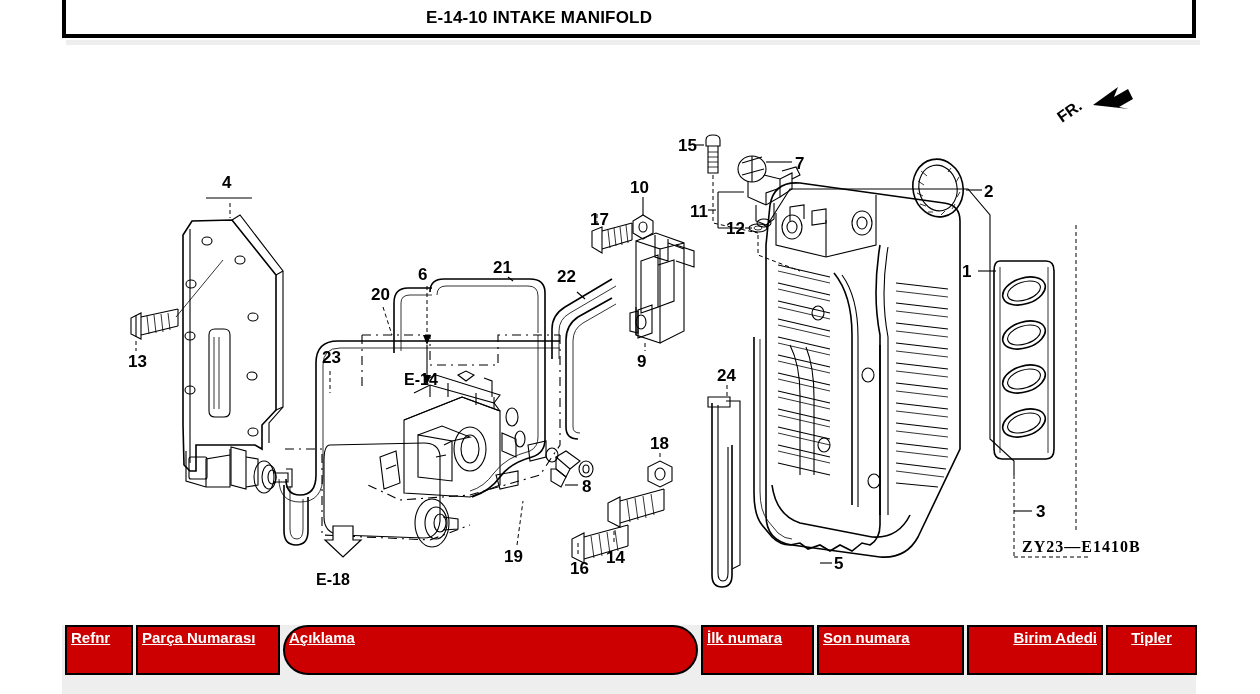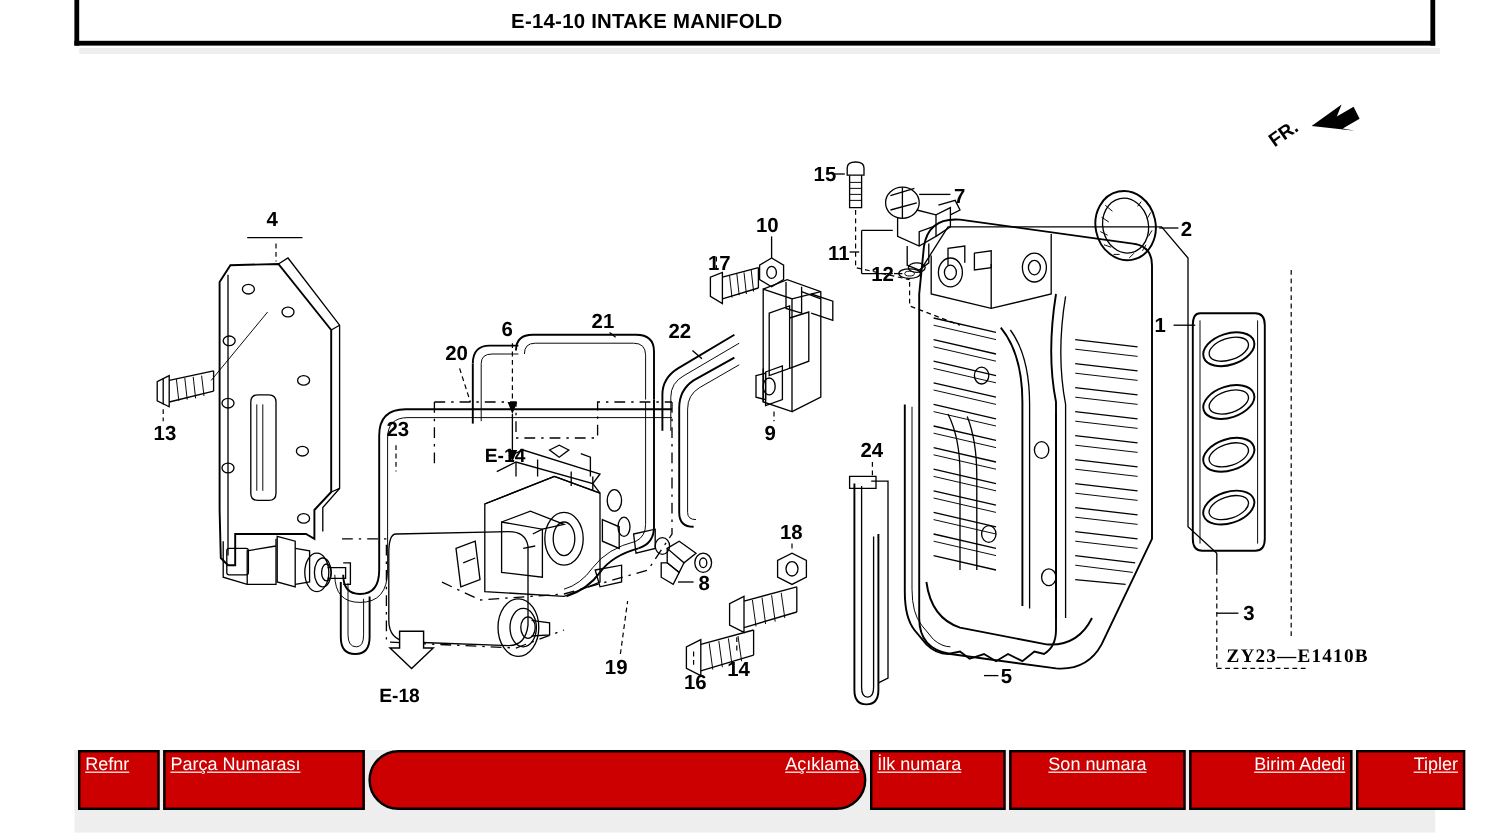--- a/index.html
+++ b/index.html
@@ -90,34 +90,34 @@
     border: 2px solid #000;
     height: 50px;
     padding: 2px 4px 2px 4px;
     vertical-align: top;
     box-sizing: border-box;
   }
   table.parts th a,
   table.parts th .hdr {
     color: #ffffff;
     font-size: 15px;
-    font-weight: normal;
+    font-weight: bold;
     text-decoration: underline;
     font-family: "Liberation Sans", sans-serif;
     display: inline;
     cursor: pointer;
     line-height: 1.25;
   }
   th.col-refnr       { width: 68px;  text-align: left; }
-  th.col-partno      { width: 168px; text-align: left; }
-  th.col-desc        { width: 415px; text-align: right; border-radius: 25px; }
+  th.col-partno      { width: 144px; text-align: left; }
+  th.col-desc        { width: 415px; text-align: left; border-radius: 25px; }
   th.col-firstno     { width: 113px; text-align: left; margin-left: 28px; }
-  th.col-lastno      { width: 147px; text-align: center; margin-top: 44px; }
+  th.col-lastno      { width: 147px; text-align: left; margin-top: 44px; }
   th.col-qty         { width: 136px; text-align: right; }
-  th.col-types       { width: 91px;  text-align: right; }
+  th.col-types       { width: 91px;  text-align: center; }
 
   .stroke-thin  { fill: none; stroke: #000; stroke-width: 1.1; }
   .stroke-med   { fill: none; stroke: #000; stroke-width: 1.6; }
   .stroke-hair  { fill: none; stroke: #000; stroke-width: 0.8; }
   .dash-lead    { fill: none; stroke: #000; stroke-width: 1; stroke-dasharray: 4 3; }
   .dash-box     { fill: none; stroke: #000; stroke-width: 1.1; stroke-dasharray: 9 5 2 5; }
   .callout-txt  {
     font-family: "Liberation Sans", sans-serif;
     font-size: 17px;
     font-weight: bold;

